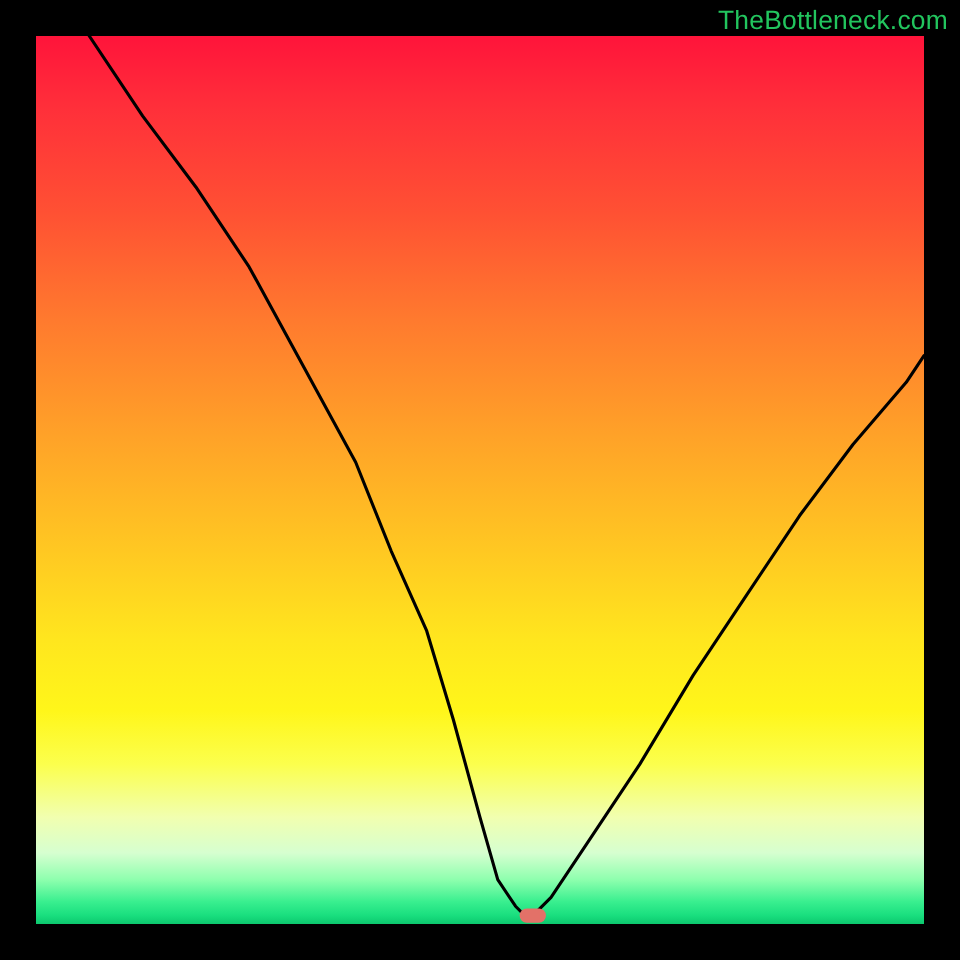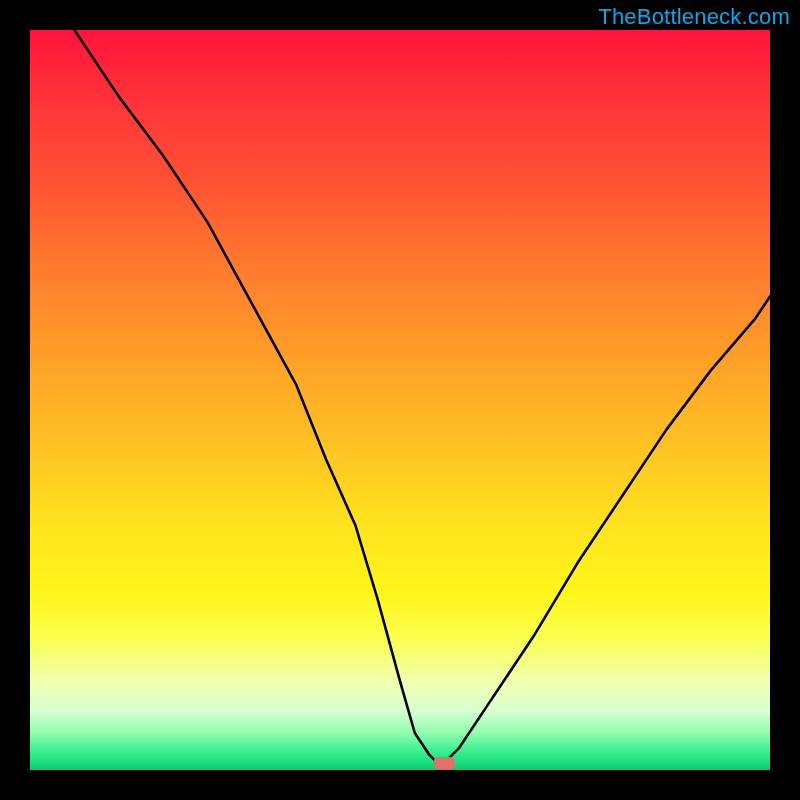--- a/index.html
+++ b/index.html
@@ -56,21 +56,21 @@
     width: 22px;
     height: 12px;
     border-radius: 6px;
     background: #e37168;
     transform: translate(-50%, -50%);
   }
   .watermark {
     position: absolute;
     top: 4px;
     right: 10px;
-    color: #0ea5e9;
+    color: #22c55e;
     font-size: 22px;
     letter-spacing: 0.2px;
     font-weight: 500;
   }
 </style>
 </head>
 <body>
 
 <div class="frame">
   <div class="watermark">TheBottleneck.com</div>

